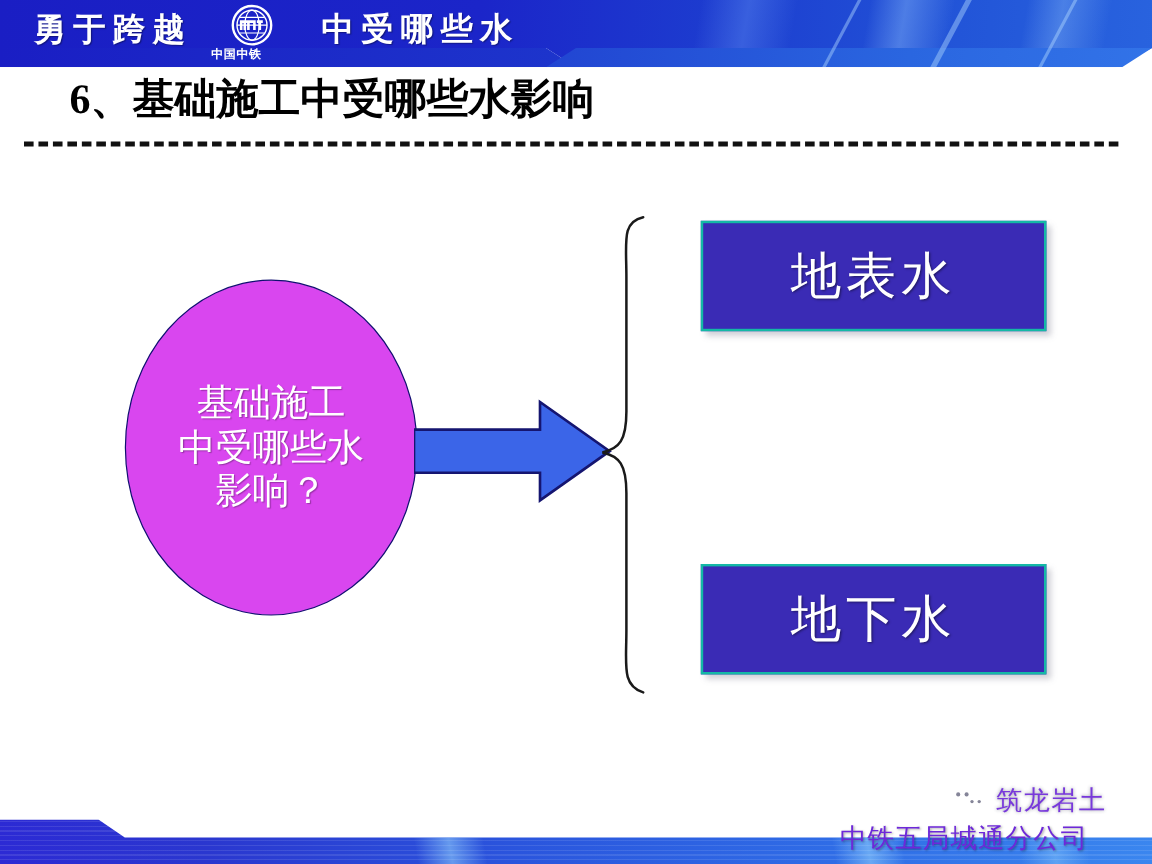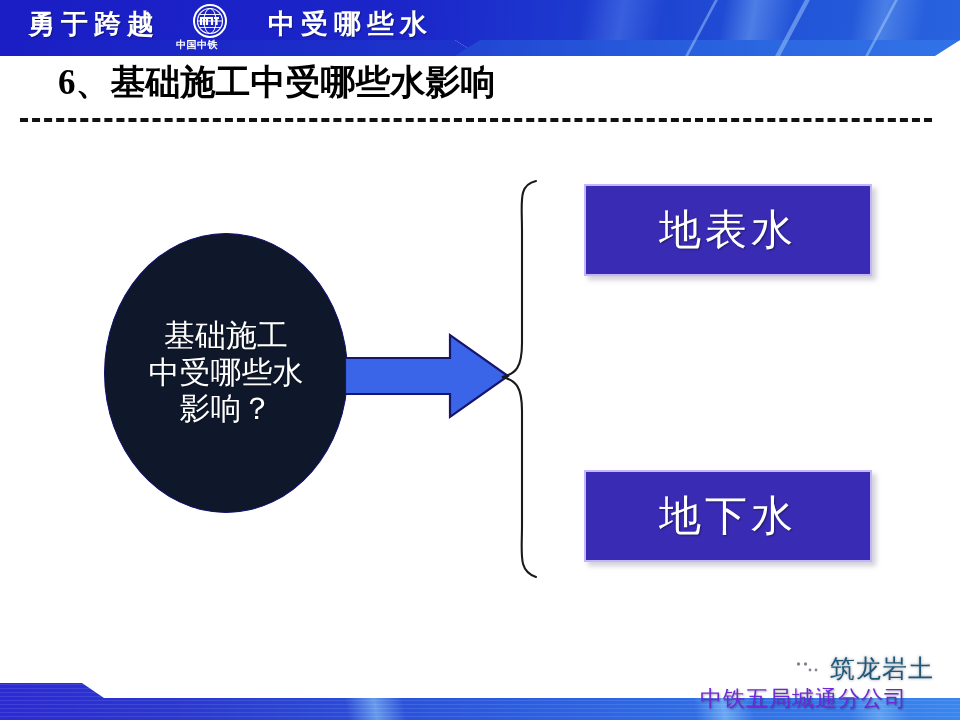--- a/index.html
+++ b/index.html
@@ -127,21 +127,21 @@
   }
 
   
   .ellipse {
     position: absolute;
     left: 104px;
     top: 233px;
     width: 244px;
     height: 280px;
     border-radius: 50%;
-    background: #0f172a;
+    background: #d946ef;
     border: 1px solid #101070;
     box-sizing: border-box;
     display: flex;
     align-items: center;
     justify-content: center;
   }
   .ellipse-text {
     color: #ffffff;
     font-size: 31px;
     line-height: 1.18;
@@ -169,21 +169,21 @@
     width: 60px;
     height: 410px;
   }
 
   
   .result-box {
     position: absolute;
     width: 288px;
     height: 92px;
     background: #3a2bb5;
-    border: 2px solid #c4b5fd;
+    border: 2px solid #14b8a6;
     box-sizing: border-box;
     display: flex;
     align-items: center;
     justify-content: center;
     box-shadow: 4px 4px 5px rgba(120,120,140,0.35);
   }
   .result-box .label {
     color: #ffffff;
     font-size: 42px;
     letter-spacing: 4px;
@@ -241,22 +241,22 @@
     position: absolute;
     left: 790px;
     top: 652px;
     display: flex;
     align-items: center;
     gap: 6px;
     opacity: 0.92;
   }
   .wm-icon { width: 34px; height: 28px; }
   .wm-text {
-    color: #0c4a6e;
-    font-size: 25px;
+    color: #6d28d9;
+    font-size: 22px;
     letter-spacing: 1px;
     font-family: "Liberation Serif", "DejaVu Serif", serif;
     text-shadow: 0 0 3px rgba(90,90,110,0.7);
     white-space: nowrap;
   }
 </style>
 </head>
 <body>
 
 <div id="slide">

